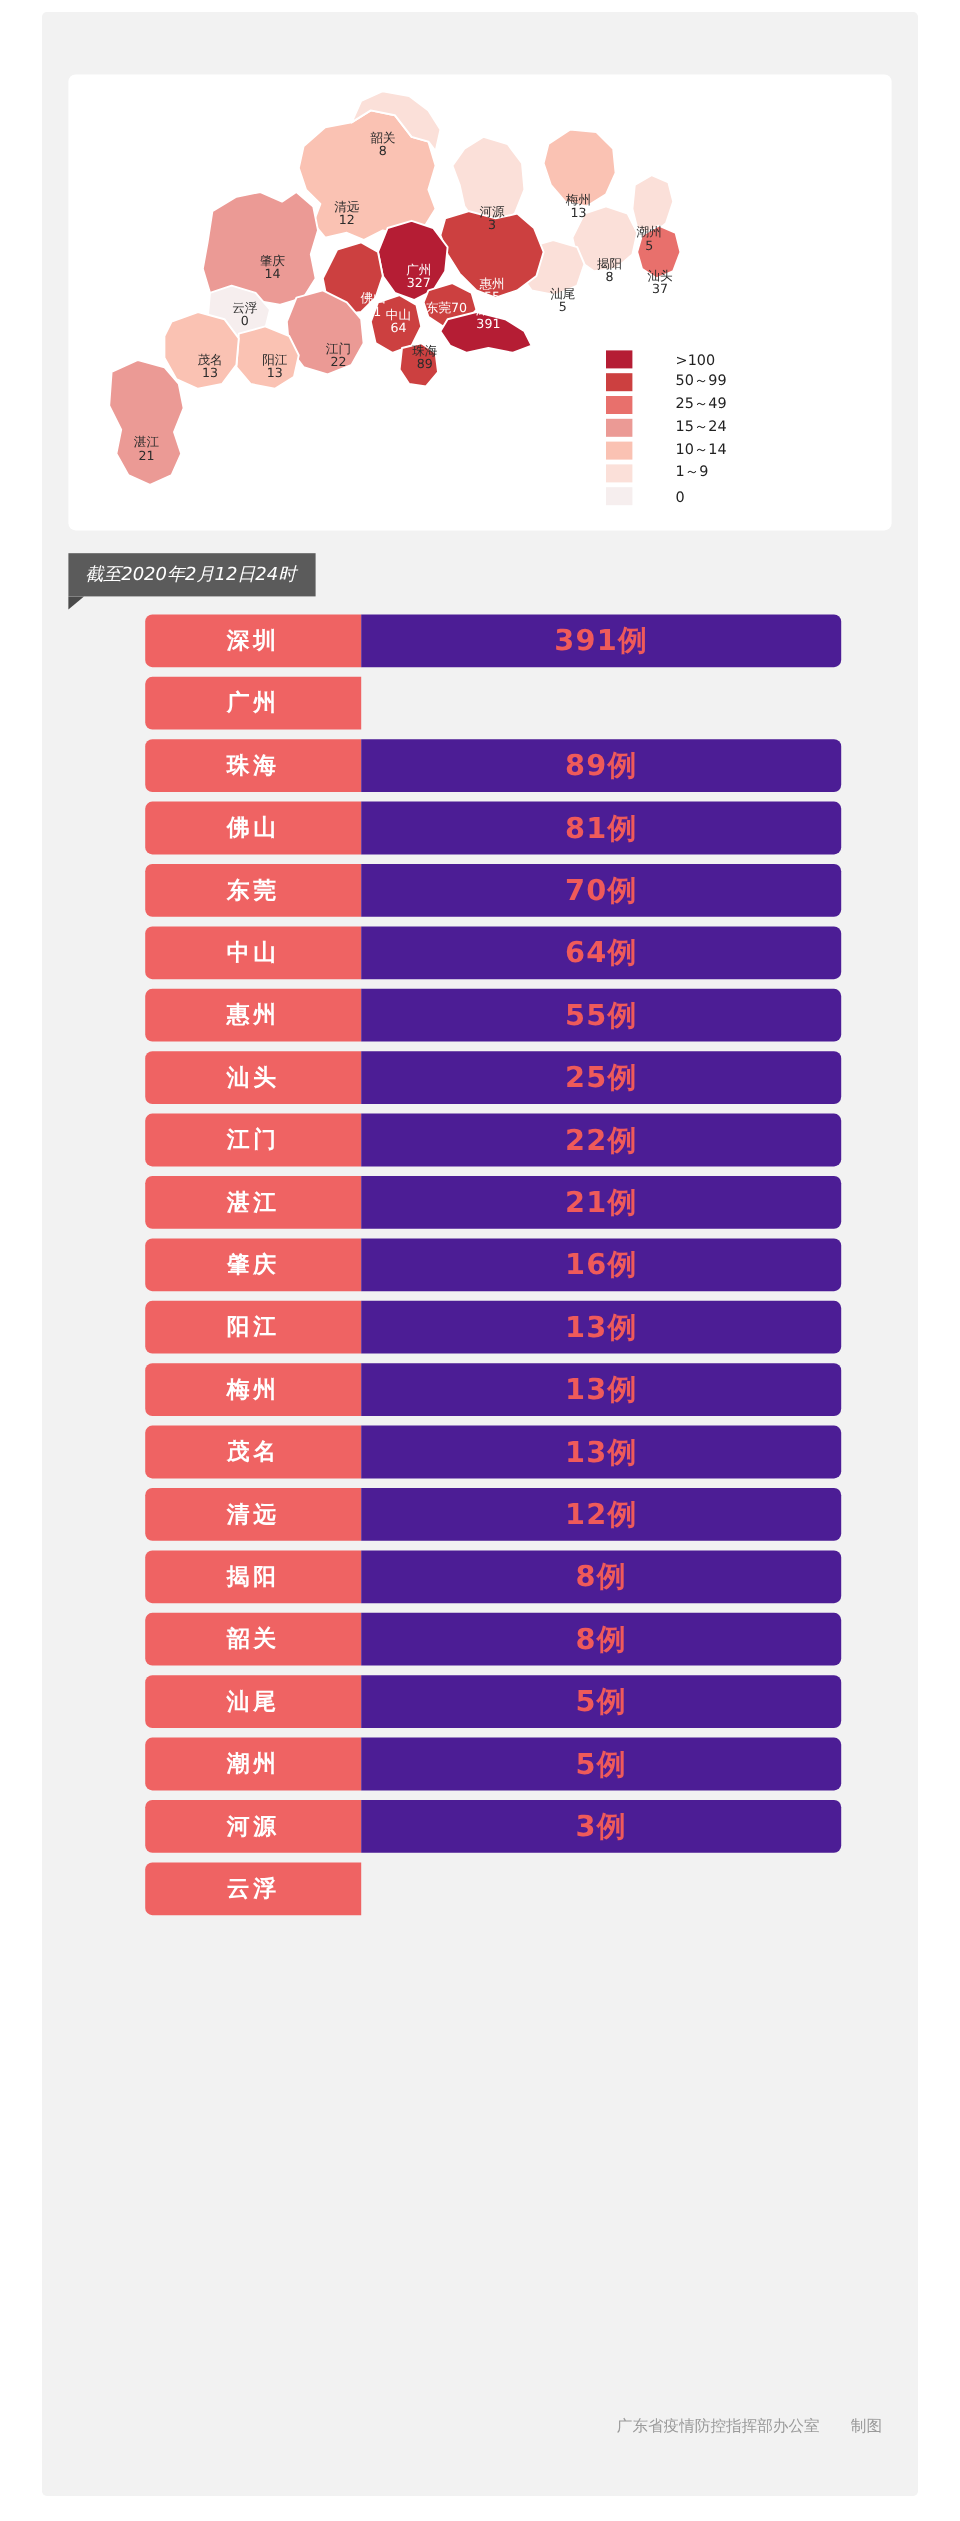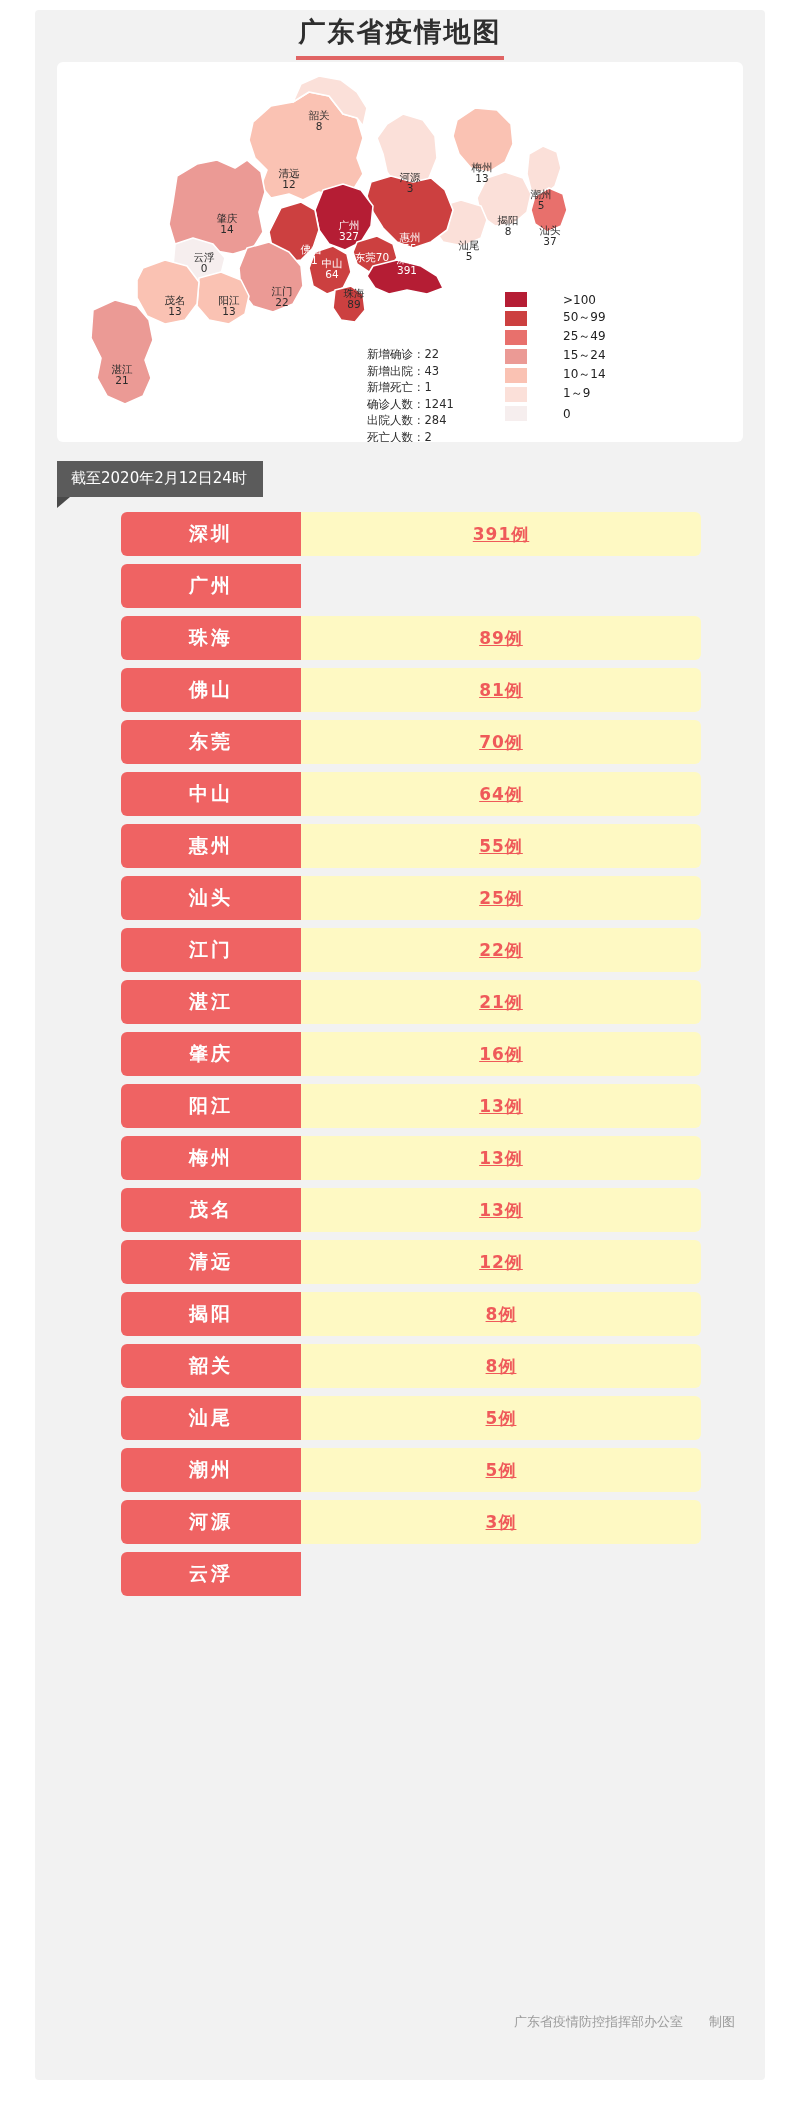--- a/index.html
+++ b/index.html
@@ -158,31 +158,30 @@
     display: flex;
     align-items: center;
     justify-content: center;
     font-size: 19px;
     font-weight: 700;
     letter-spacing: 3px;
     font-family: "DejaVu Sans", "Liberation Sans", sans-serif;
   }
   .city-count {
     flex: 1;
-    background: #fef9c3;
+    background: #4c1d95;
     border-radius: 0 6px 6px 0;
     color: #ef5a5a;
     display: flex;
     align-items: center;
     justify-content: center;
-    font-size: 17px;
+    font-size: 24px;
     font-weight: 700;
     letter-spacing: 1px;
     font-family: "DejaVu Sans", "Liberation Sans", sans-serif;
-    text-decoration: underline;
   }
 
   
   .footer {
     position: absolute;
     left: 0;
     top: 2013px;
     width: 730px;
     text-align: center;
     padding-right: 30px;
@@ -191,24 +190,20 @@
     font-family: "DejaVu Sans", "Liberation Sans", sans-serif;
   }
   .footer .sep { display: inline-block; width: 26px; }
 </style>
 </head>
 <body>
 
 <div class="page">
   <div class="gray-card"></div>
 
-  <div class="title-wrap" style="left:35px;">
-    <div class="title-text">广东省疫情地图</div>
-    <div class="title-rule"></div>
-  </div>
 
   <div class="map-card" style="left:57px;">
     <svg class="map-svg" width="686" height="380" viewBox="0 0 686 380">
       <g stroke="#ffffff" stroke-width="1.6" stroke-linejoin="round">
 
         <path fill="#fac2b3" d="M196 60 L214 44 L236 40 L252 30 L272 34 L286 52 L300 56 L306 76 L300 96 L306 112 L296 128 L278 134 L262 130 L246 138 L232 132 L214 136 L204 124 L210 108 L198 96 L192 78 Z"></path>
 
         <path fill="#fbe0d9" d="M236 40 L244 22 L262 14 L284 18 L300 30 L310 46 L306 64 L300 56 L286 52 L272 34 L252 30 Z"></path>
 
         <path fill="#fbe0d9" d="M330 62 L346 52 L366 58 L378 74 L380 96 L372 116 L356 128 L340 124 L330 110 L326 92 L320 76 Z"></path>
@@ -359,31 +354,23 @@
         <div class="legend-row">
           <div class="legend-swatch" style="background: rgb(251, 224, 217);"></div>
           <div class="legend-text">1～9</div>
         </div>
         <div class="legend-row">
           <div class="legend-swatch" style="background: rgb(246, 238, 238);"></div>
           <div class="legend-text">0</div>
         </div>
       </div>
 
-    <div class="stats" id="stats">
-        <div class="stat-row">新增确诊：22</div>
-        <div class="stat-row">新增出院：43</div>
-        <div class="stat-row">新增死亡：1</div>
-        <div class="stat-row">确诊人数：1241</div>
-        <div class="stat-row">出院人数：284</div>
-        <div class="stat-row">死亡人数：2</div>
-      </div>
   </div>
 
-  <div class="ribbon-wrap" style="left:57px;">
+  <div class="ribbon-wrap" style="left:57px;font-style:italic;">
     <div class="ribbon">截至2020年2月12日24时</div>
     <div class="ribbon-tail"></div>
   </div>
 
   <div class="city-list" id="city-list" style="left:121px;">
       <div class="city-row">
         <div class="city-name" style="background: rgb(239, 99, 99);">深圳</div>
         <div class="city-count" style="color: rgb(239, 90, 90);">391例</div>
       </div>
       <div class="city-row">

